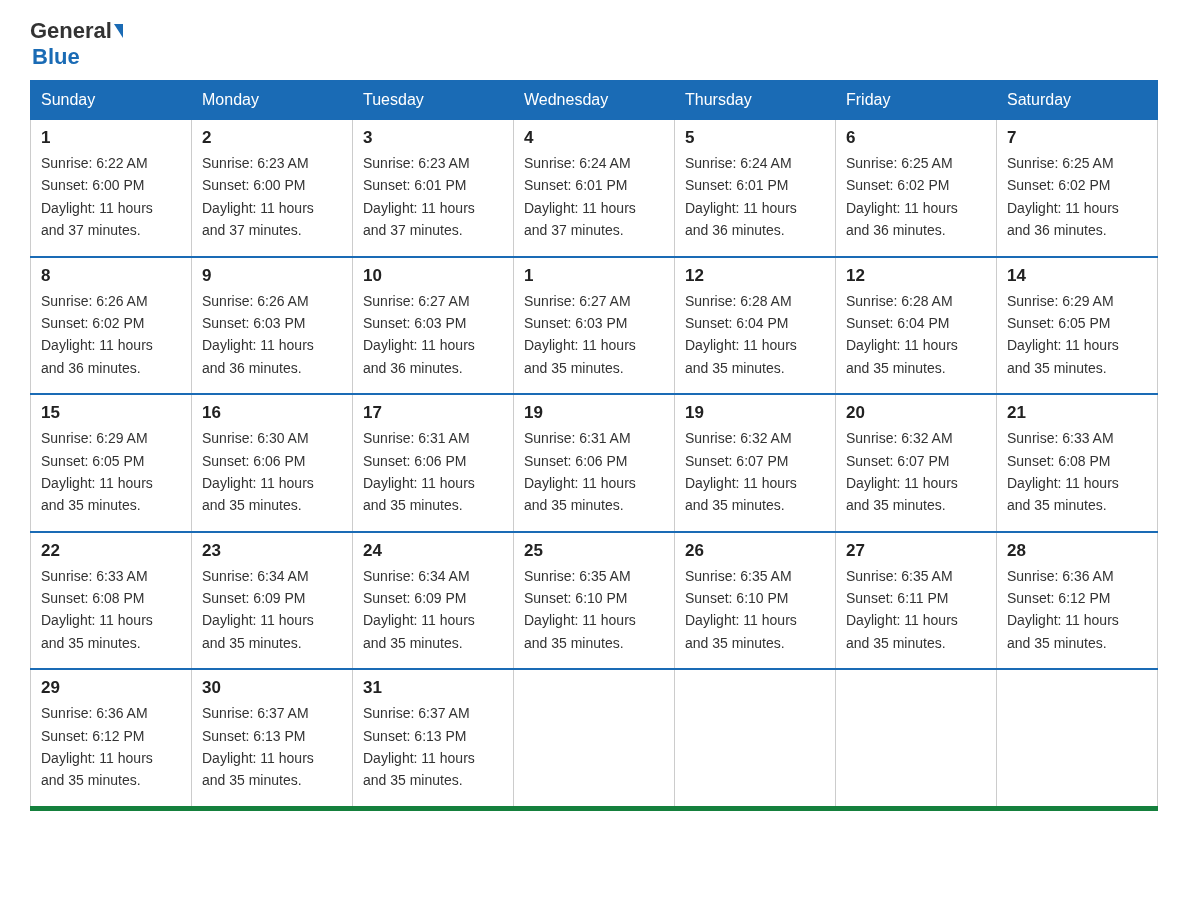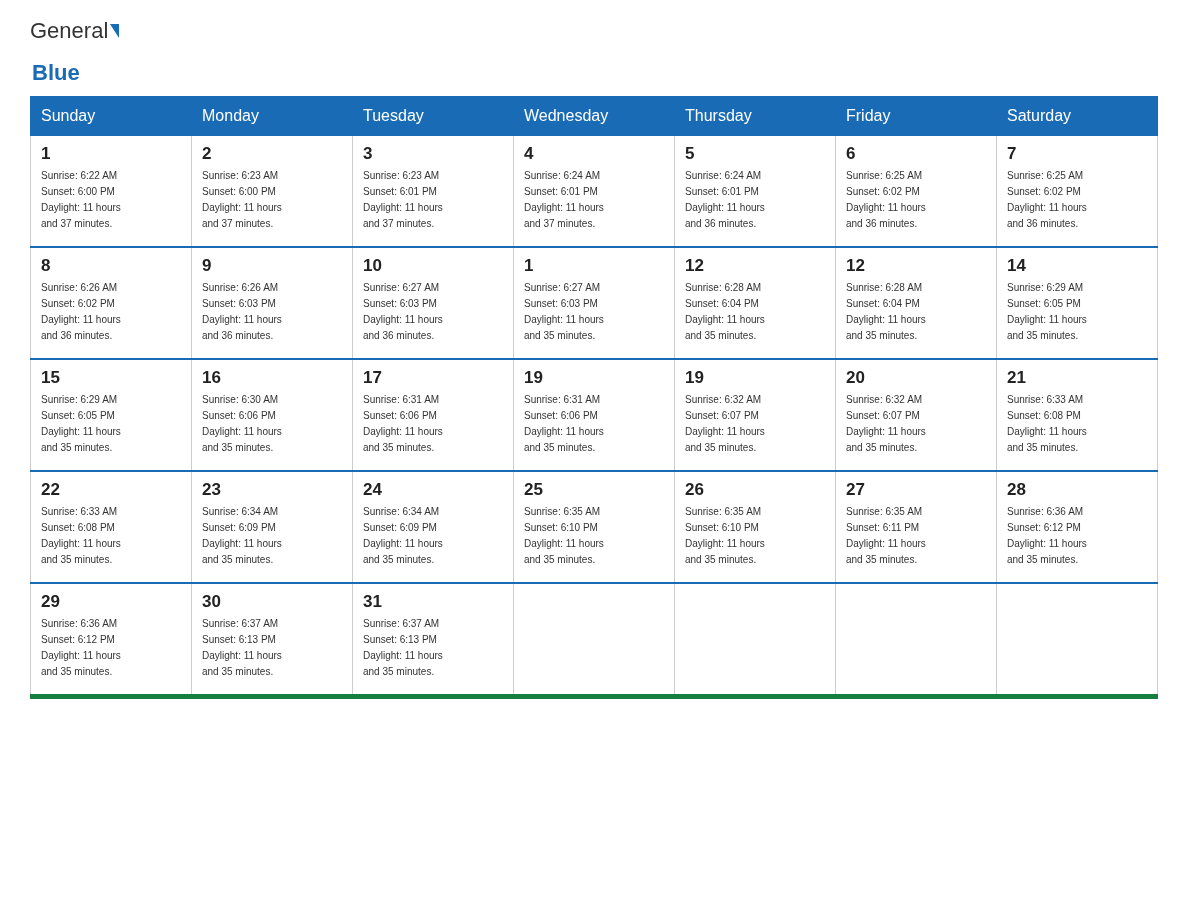--- a/index.html
+++ b/index.html
@@ -16,39 +16,39 @@
       align-items: flex-start;
       margin-bottom: 10px;
     }
     .logo {
       display: flex;
       flex-direction: column;
       align-items: flex-start;
     }
     .logo-text {
       font-size: 22px;
-      font-weight: normal;
+      font-weight: bold;
       color: #333;
       line-height: 1;
     }
     .logo-triangle {
       display: inline-block;
       width: 0;
       height: 0;
       border-left: 9px solid transparent;
       border-right: 0px solid transparent;
       border-top: 14px solid #1a6bb5;
       margin-left: 2px;
       vertical-align: middle;
     }
     .logo-blue-word {
       color: #1a6bb5;
       font-size: 22px;
       font-weight: bold;
-      margin-top: 18px;
+      margin-top: 2px;
       padding-left: 2px;
     }
     .title-section {
       text-align: right;
     }
     .month-title {
       font-size: 52px;
       font-weight: bold;
       color: #222;
       line-height: 1.1;
@@ -81,21 +81,21 @@
       min-height: 110px;
     }
     .day-number {
       font-size: 17px;
       font-weight: bold;
       color: #222;
       margin-bottom: 4px;
       display: block;
     }
     .day-info {
-      font-size: 10px;
+      font-size: 14px;
       color: #333;
       line-height: 1.6;
     }
     .empty-cell {
       background: #fff;
     }
     tr td {
       border-bottom: 2px solid #1a6bb5;
     }
     tr:last-child td {

